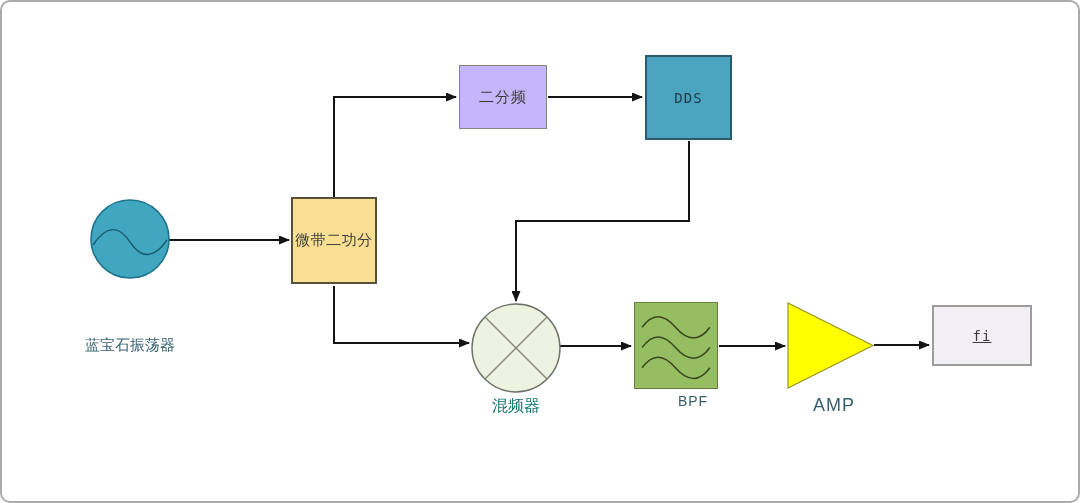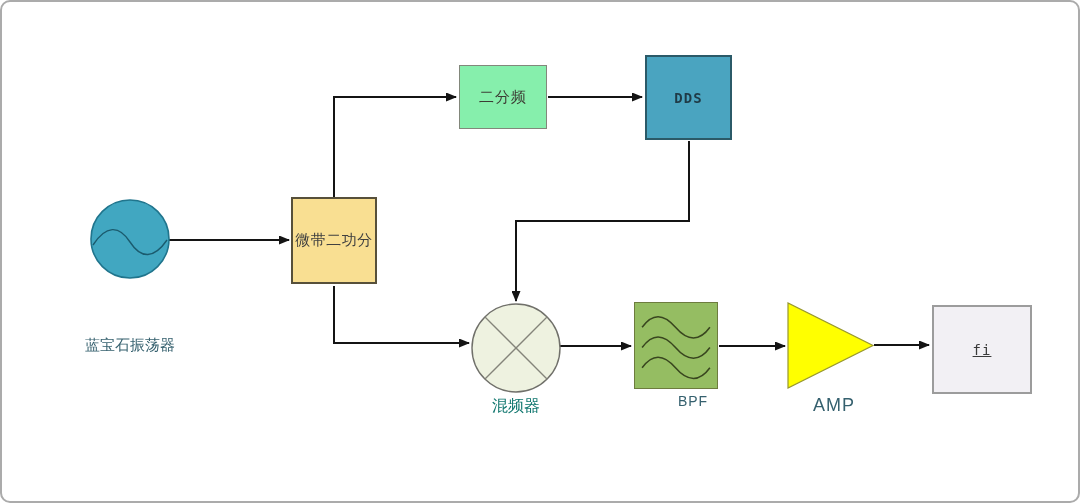--- a/index.html
+++ b/index.html
@@ -22,24 +22,24 @@
     display:flex;align-items:center;justify-content:center;
     box-sizing:border-box;
     border-style:solid;
   }
   .cjk{font-family:"DejaVu Serif", serif;}
   .mono{font-family:"DejaVu Sans Mono", monospace;}
   .sans{font-family:"Liberation Sans", sans-serif;}
 
   #node-divider{left:289px;top:195px;width:86px;height:87px;border-width:2px;font-size:15px;letter-spacing:0.5px;}
   #node-div2{left:457px;top:63px;width:88px;height:64px;border-width:1.5px;font-size:15px;letter-spacing:1px;}
-  #node-dds{left:643px;top:53px;width:87px;height:85px;border-width:2px;font-size:14px;letter-spacing:1px;font-weight:bold;}
+  #node-dds{left:643px;top:53px;width:87px;height:85px;border-width:2px;font-size:14px;letter-spacing:1px;}
   #node-bpf{left:632px;top:300px;width:84px;height:87px;border-width:1.5px;padding:0;}
   #node-bpf svg{display:block;width:100%;height:100%;}
-  #node-fi{left:930px;top:303px;width:100px;height:89px;border-width:2px;font-size:14px;letter-spacing:1px;text-decoration:underline;}
+  #node-fi{left:930px;top:303px;width:100px;height:61px;border-width:2px;font-size:14px;letter-spacing:1px;text-decoration:underline;}
 
   .diagram-label{
     position:absolute;
     text-align:center;
   }
   #label-sro{left:40px;top:288px;width:176px;font-size:15px;line-height:22px;margin-top:44px;}
   #label-mixer{left:454px;top:394px;width:120px;font-size:16px;}
   #label-bpf{left:649px;top:391px;width:84px;font-size:14px;letter-spacing:1px;}
   #label-amp{left:787px;top:393px;width:90px;font-size:18px;letter-spacing:1px;}
 </style>
@@ -75,21 +75,21 @@
       <line x1="545" y1="315" x2="483" y2="377" stroke-width="1.3" stroke="#84847a"></line>
     </g>
 
     <polygon points="786,301 786,386 871,343.5" stroke-width="1.2" fill="#ffff00" stroke="#97972e"></polygon>
   </svg>
 
   <div class="node cjk" id="node-divider" style="background-color: rgb(249, 223, 146); border-color: rgb(87, 80, 58); color: #404040;">
     <span>微带二功分</span>
   </div>
 
-  <div class="node cjk" id="node-div2" style="background-color: #86efac; border-color: rgb(130, 135, 123); color: rgb(60, 60, 52);">
+  <div class="node cjk" id="node-div2" style="background-color: #c4b5fd; border-color: rgb(130, 135, 123); color: rgb(60, 60, 52);">
     <span>二分频</span>
   </div>
 
   <div class="node mono" id="node-dds" style="background-color: rgb(74, 164, 192); border-color: rgb(43, 90, 104); color: rgb(31, 58, 70);">
     <span>DDS</span>
   </div>
 
   <div class="node" id="node-bpf" style="background-color: rgb(149, 189, 98); border-color: rgb(109, 124, 62);">
     <svg viewBox="0 0 81 84">
       <path d="M7,24 C17,10 28,10 40,24 C52,38 64,38 74,24" fill="none" stroke-width="1.5" stroke="#39461f"></path>

